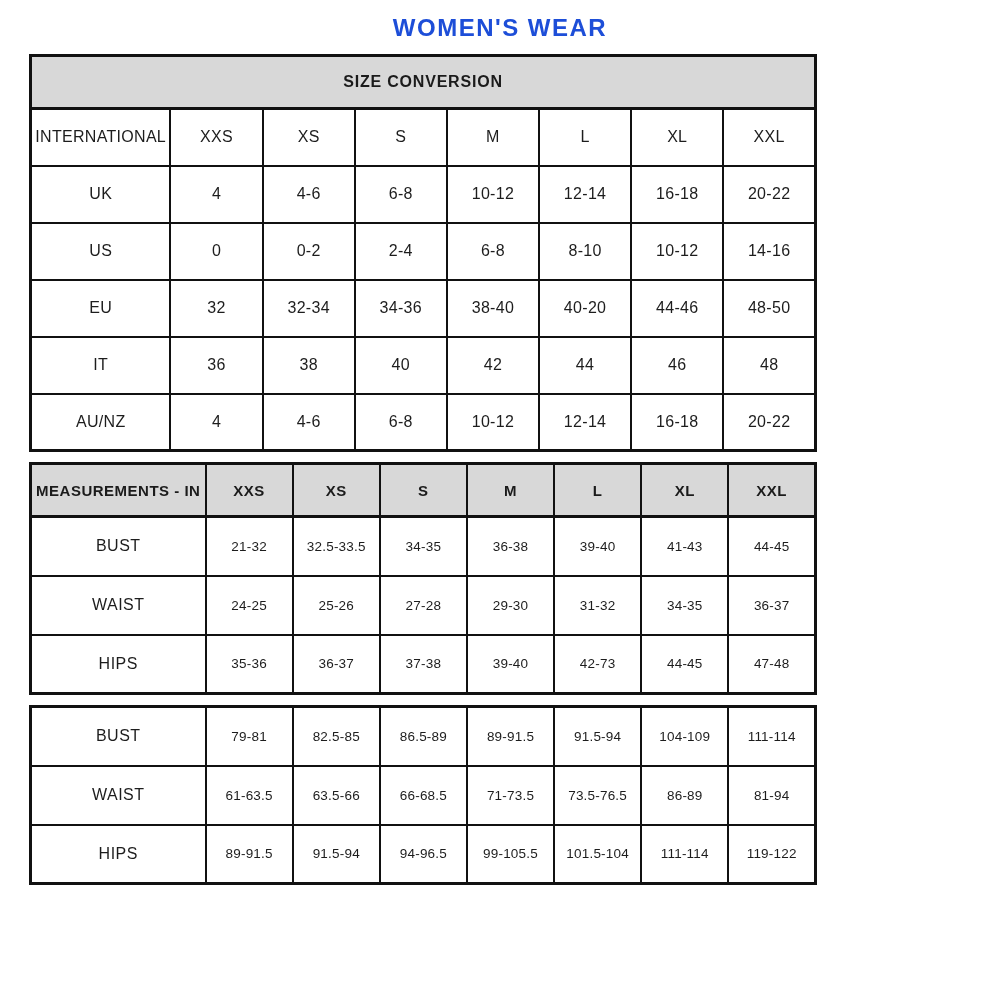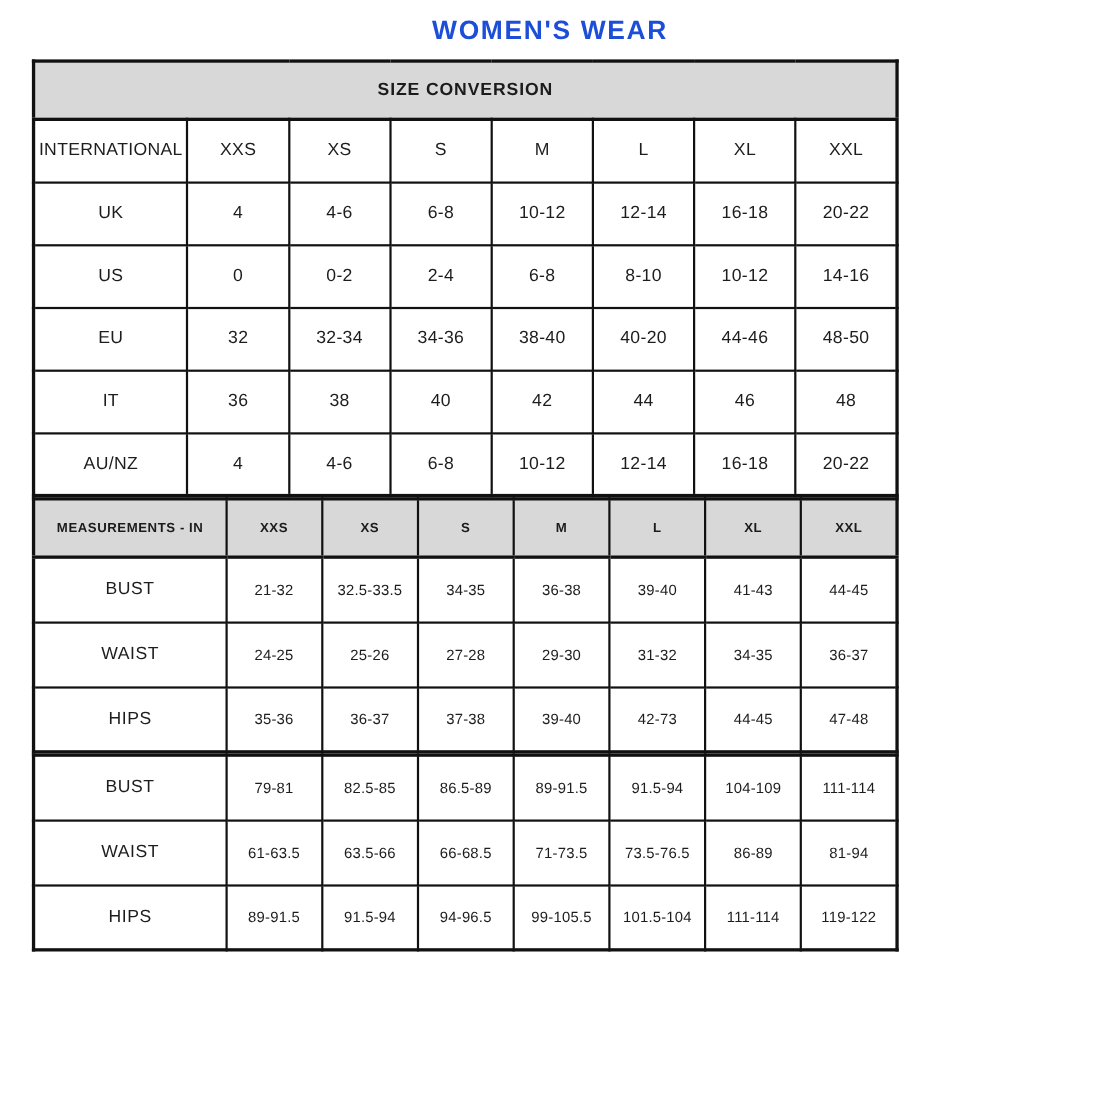--- a/index.html
+++ b/index.html
@@ -16,20 +16,21 @@
     font-size: 24px;
     font-weight: bold;
     letter-spacing: 1.5px;
     color: #1d4ed8;
     margin-bottom: 12px;
   }
   table {
     width: 788px;
     border-collapse: collapse;
     table-layout: fixed;
+    margin-bottom: 10px;
   }
   table, td {
     border: 2px solid #111111;
   }
   table { border-width: 3px; }
   td {
     text-align: center;
     vertical-align: middle;
     background: #ffffff;
   }
@@ -43,21 +44,21 @@
     letter-spacing: 0.8px;
     color: #1b1b1b;
     border-bottom-width: 3px;
   }
   
   .t-meas td { height: 59px; font-size: 13.5px; letter-spacing: 0.2px; }
   .t-meas .hdr-row td {
     height: 53px;
     background: #d8d8d8;
     font-weight: bold;
-    font-size: 12px;
+    font-size: 15px;
     letter-spacing: 0.5px;
     color: #1b1b1b;
     border-bottom-width: 3px;
   }
   .t-meas td.lbl { font-size: 16px; letter-spacing: 0.5px; }
 </style>
 </head>
 <body>
 
 <div class="page">

